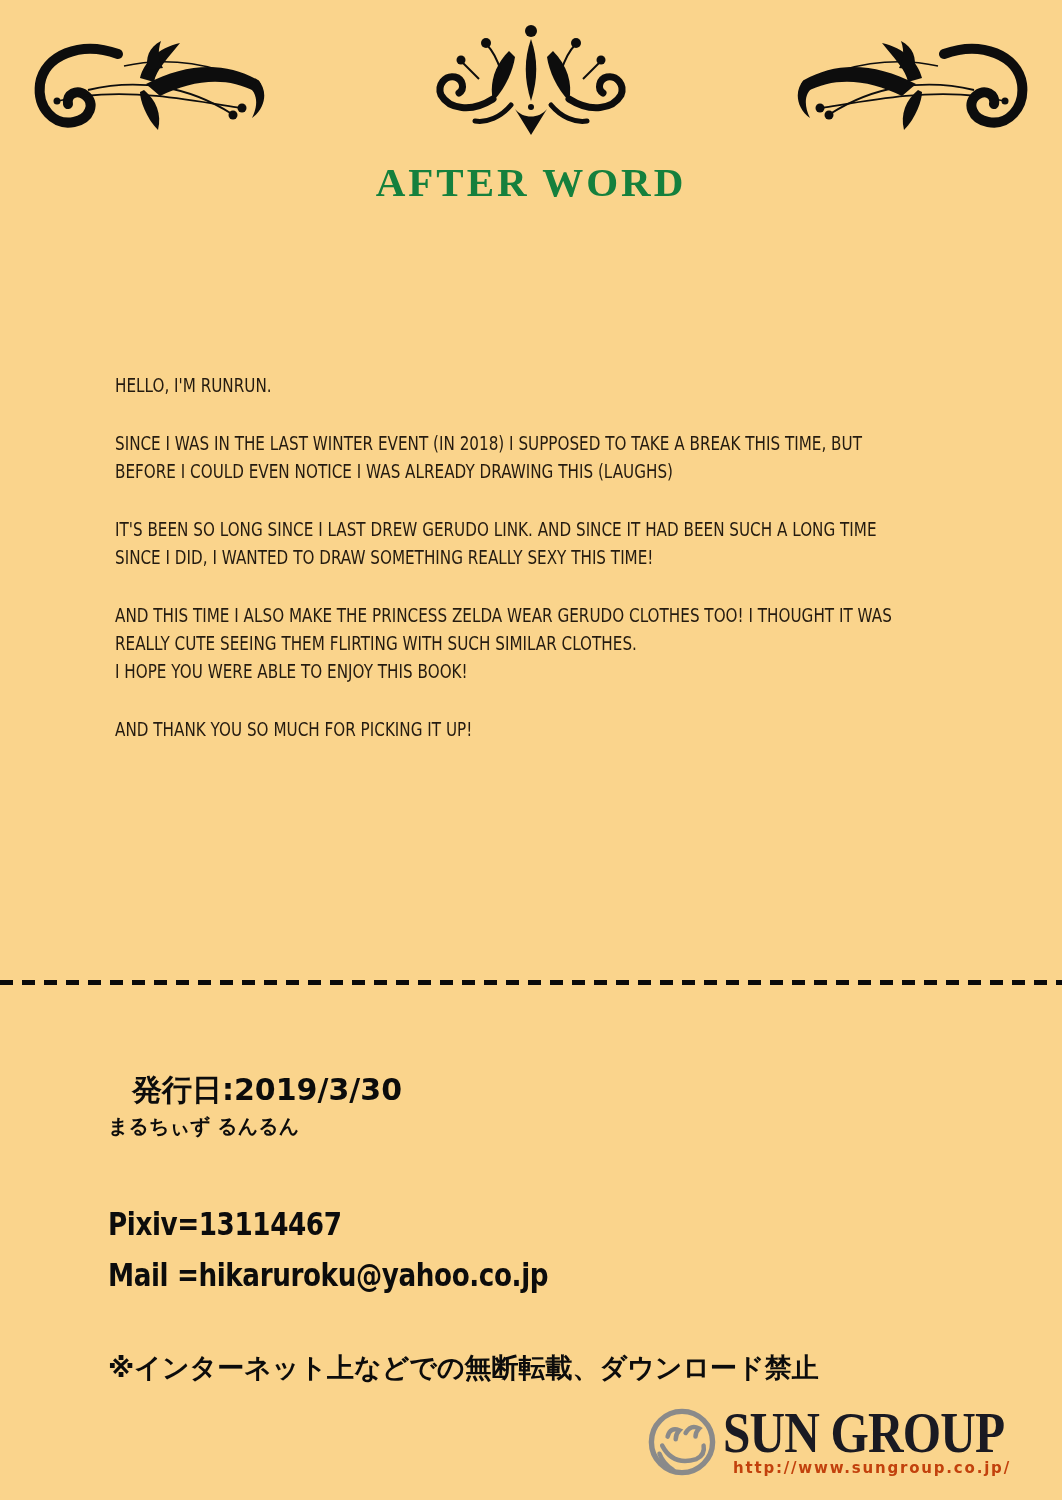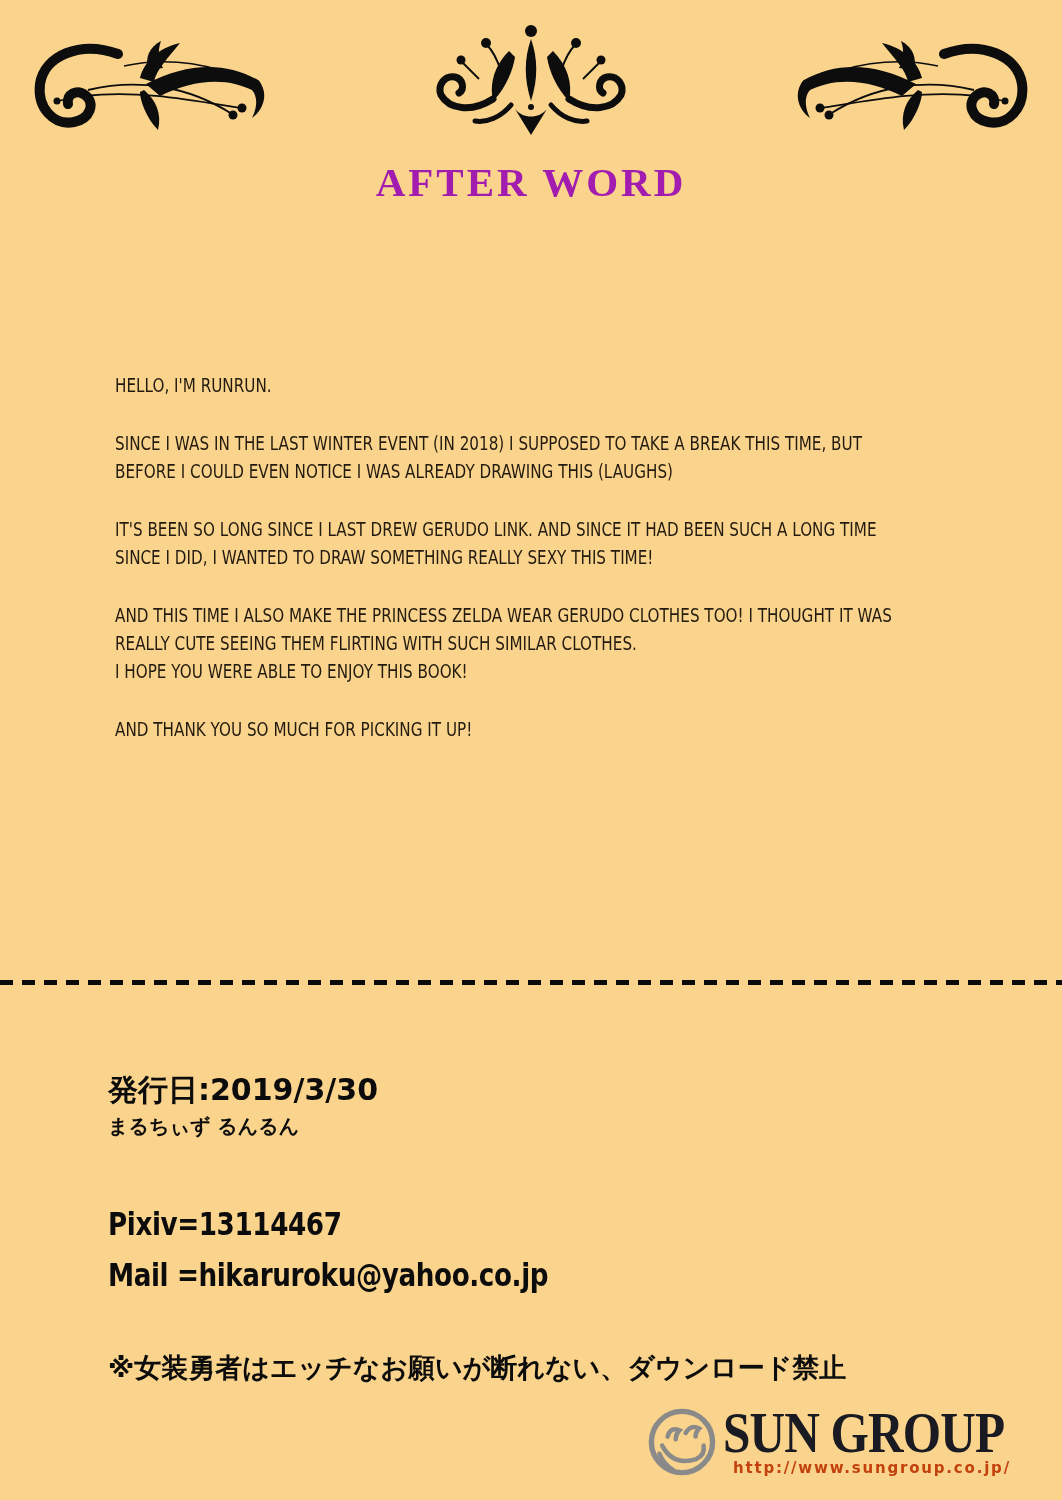--- a/index.html
+++ b/index.html
@@ -15,21 +15,21 @@
   .ornament svg{display:block;width:100%;height:100%;}
   .flourish-left{left:28px;top:38px;width:240px;height:100px;}
   .flourish-right{left:794px;top:38px;width:240px;height:100px;transform:scaleX(-1);}
   .crown-ornament{left:431px;top:20px;width:200px;height:122px;}
 
   .title{
     position:absolute;top:158px;left:0;width:100%;
     text-align:center;
     font-family:"Liberation Serif",serif;
     font-size:41px;font-weight:600;letter-spacing:3px;
-    color:#a21caf;
+    color:#15803d;
   }
 
   .afterword{
     position:absolute;left:115px;top:371px;width:1125px;
     font-size:19px;line-height:28px;
     transform:scaleX(0.8);transform-origin:0 0;
     color:#241b10;
   }
   .para{margin:0 0 30px 0;}
   .line{white-space:nowrap;}
@@ -38,21 +38,21 @@
     position:absolute;left:0;top:980px;width:1062px;height:5px;
     background:repeating-linear-gradient(90deg,#0b0b0b 0 13px,rgba(0,0,0,0) 13px 22px);
   }
 
   .jp{
     position:absolute;left:108px;white-space:nowrap;
     font-weight:bold;color:#0c0c0c;
     font-family:"DejaVu Sans",sans-serif;
   }
   .book-title{top:1028px;font-size:27px;}
-  .pub-date{top:1070px;font-size:30px;}
+  .pub-date{top:1070px;font-size:30px;margin-left:24px;}
   .circle-name{top:1113px;font-size:20px;}
   .latin{
     transform:scaleX(0.82);transform-origin:left top;
     letter-spacing:-0.5px;
   }
   .pixiv{top:1205px;font-size:32px;}
   .mail{top:1256px;font-size:32px;}
   .notice{top:1350px;font-size:27px;}
 
   .sun-logo-icon{position:absolute;left:646px;top:1406px;width:72px;height:72px;}
@@ -159,21 +159,21 @@
         <div class="line">AND THANK YOU SO MUCH FOR PICKING IT UP!</div>
       </div>
     </div>
 
   <div class="divider"></div>
 
   <div class="jp pub-date">発行日:2019/3/30</div>
   <div class="jp circle-name">まるちぃず るんるん</div>
   <div class="jp latin pixiv">Pixiv=13114467</div>
   <div class="jp latin mail">Mail =hikaruroku@yahoo.co.jp</div>
-  <div class="jp notice">※女装勇者はエッチなお願いが断れない、ダウンロード禁止</div>
+  <div class="jp notice">※インターネット上などでの無断転載、ダウンロード禁止</div>
 
   <div class="sun-logo-icon">
     <svg viewBox="0 0 80 80" xmlns="http://www.w3.org/2000/svg" fill="none" stroke="#8a8a8a">
       <circle cx="40" cy="40" r="34" stroke-width="6"></circle>
       <path d="M24,34 Q27,23 37,27 Q33,31 33,37" stroke-width="5" stroke-linecap="round"></path>
       <path d="M44,30 Q50,20 59,25 Q55,29 55,34" stroke-width="5" stroke-linecap="round"></path>
       <path d="M18,44 Q30,67 56,59 Q66,54 64,44" stroke-width="5" stroke-linecap="round"></path>
       <path d="M30,71 Q19,64 15,53" stroke-width="5" stroke-linecap="round"></path>
     </svg>
   </div>

